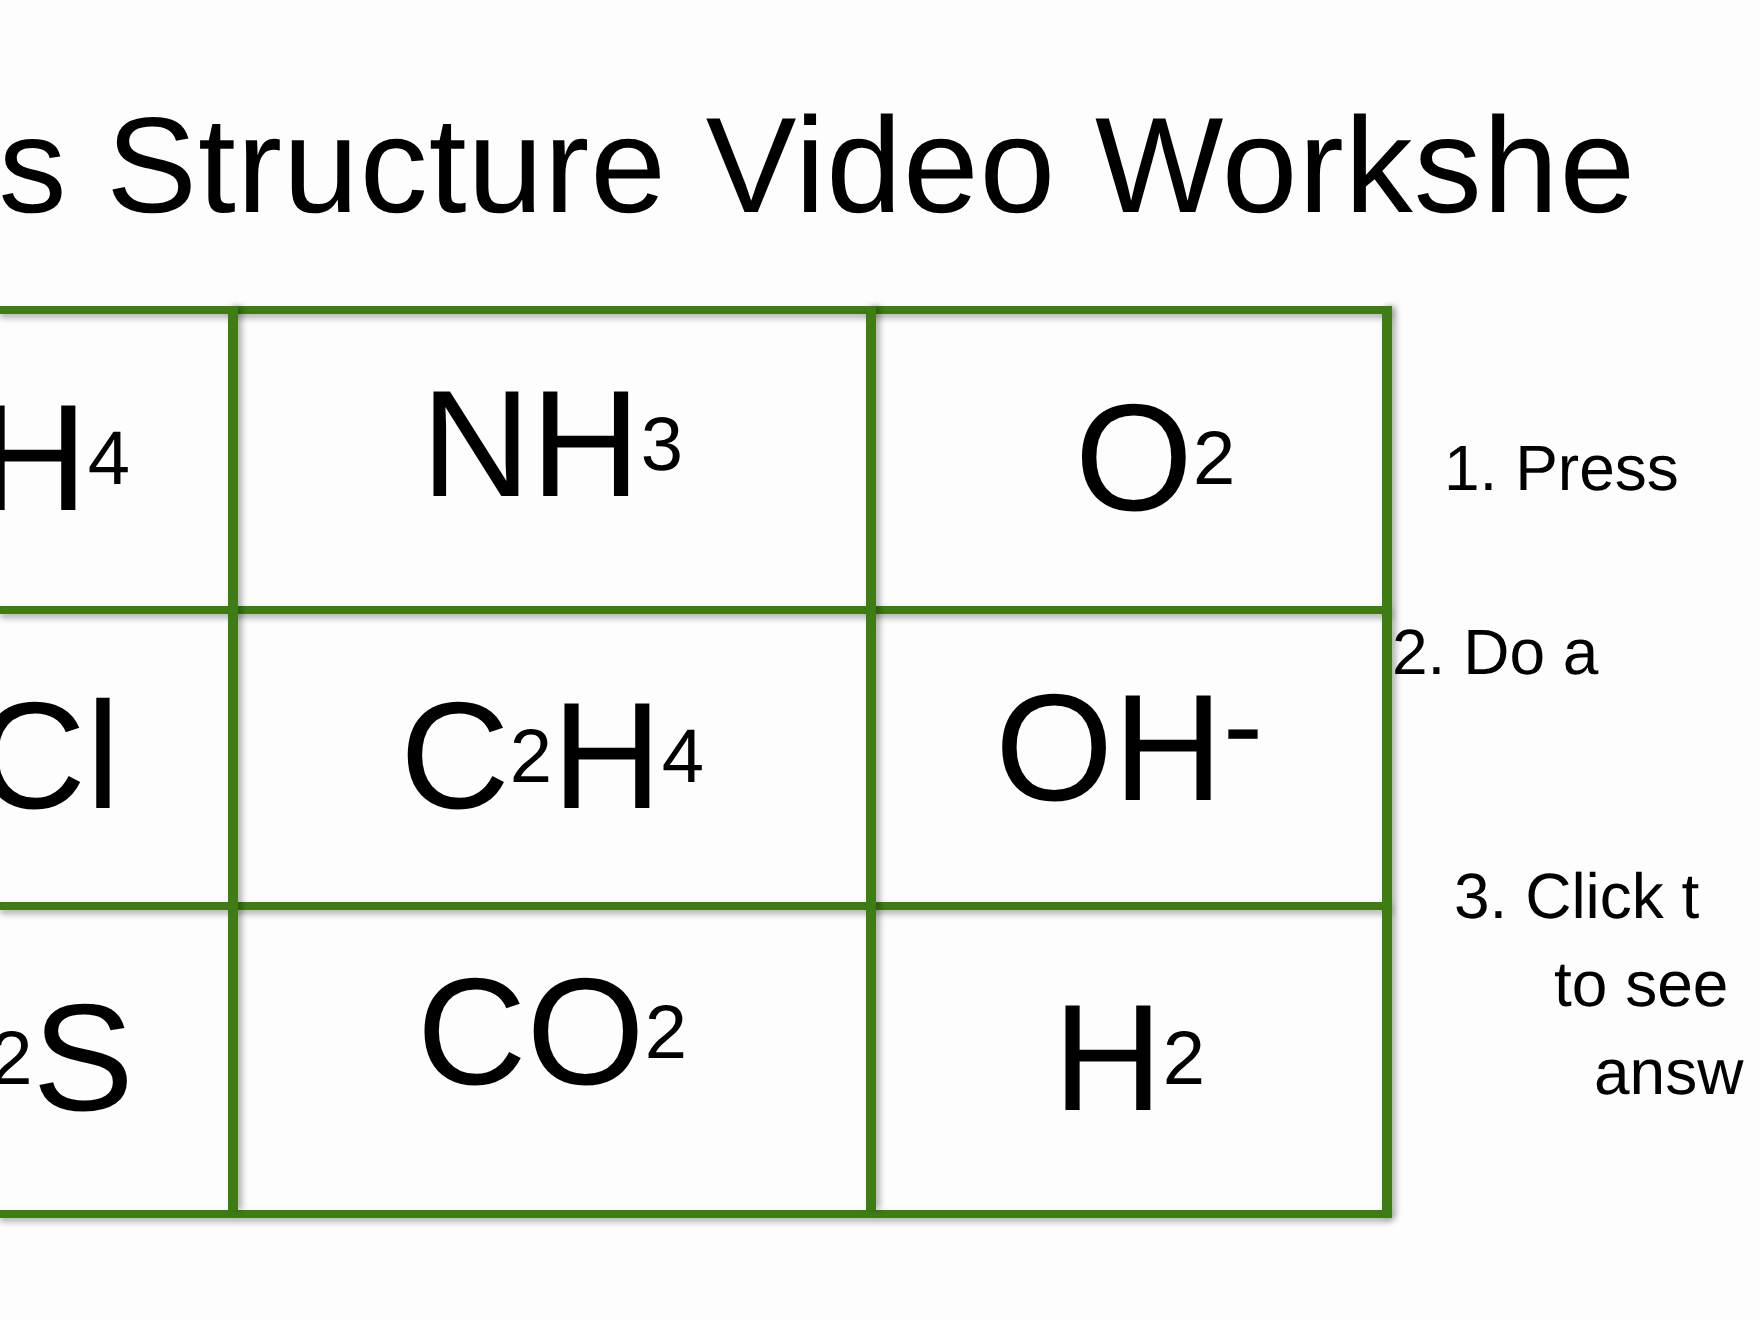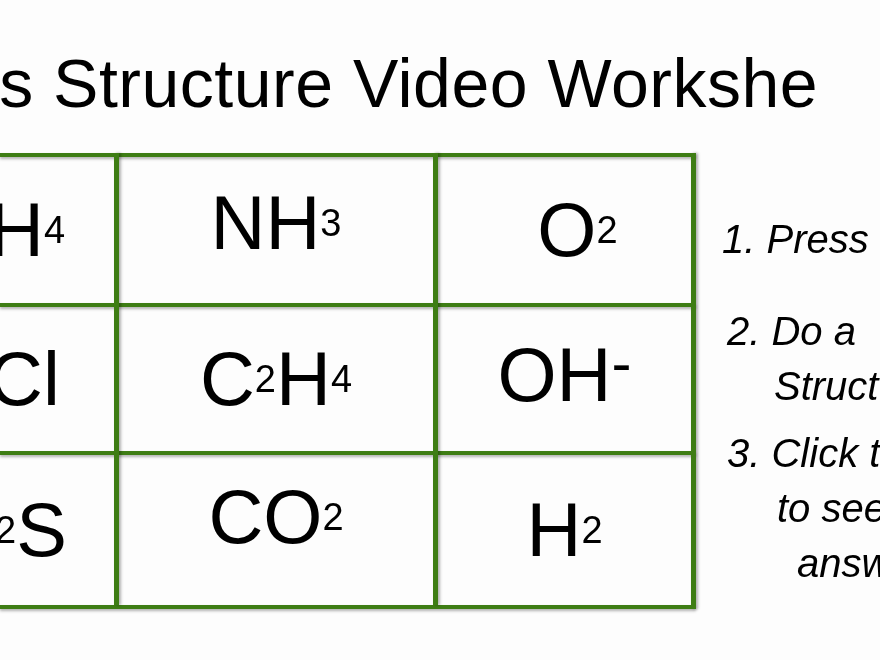--- a/index.html
+++ b/index.html
@@ -5,21 +5,21 @@
   html, body { margin:0; padding:0; }
   body { width:880px; height:660px; background:#fdfdfd; position:relative; overflow:hidden;
          font-family:"Liberation Sans", sans-serif; color:#000; }
   .title { position:absolute; left:-66px; top:44px; font-size:68px; white-space:nowrap; letter-spacing:0.5px; }
   .grid { position:absolute; }
   .hline { position:absolute; height:4px; background:#3e7d14; box-shadow:0 2px 3px rgba(0,0,0,0.3); }
   .vline { position:absolute; width:5px; background:#3e7d14; box-shadow:2px 0 3px rgba(0,0,0,0.3); }
   .cell { position:absolute; display:flex; align-items:center; justify-content:center; font-size:76px; line-height:1; }
   .cell sub { font-size:38px; vertical-align:baseline; position:relative; top:0; }
   .cell sup { font-size:60px; position:relative; top:-12px; line-height:0; }
-  .instr { position:absolute; font-size:40px; line-height:1.38; white-space:nowrap;font-style:italic; }
+  .instr { position:absolute; font-size:32px; line-height:1.38; white-space:nowrap; }
 </style>
 </head>
 <body>
 
 <div class="title">wis Structure Video Workshe</div>
 
 <div class="grid">
   <div class="hline" style="left:0;top:153px;width:696px;"></div>
   <div class="hline" style="left:0;top:303px;width:696px;"></div>
   <div class="hline" style="left:0;top:451px;width:696px;"></div>
@@ -66,22 +66,21 @@
   <div class="cell" style="left:438px;top:455px;width:253px;height:150px;">
     <span>H</span>
       <sub>2</sub>
   </div>
 </div>
 
 <div>
   <div class="instr" style="left:722px;top:212px;">
     <div>1. Press</div>
   </div>
-  <div class="instr" style="left:727px;top:304px;">
+  <div class="instr" style="left:696px;top:304px;">
     <div>2. Do a</div>
-    <div style="padding-left:47px;">Struct</div>
   </div>
   <div class="instr" style="left:727px;top:426px;">
     <div>3. Click t</div>
     <div style="padding-left:50px;">to see</div>
     <div style="padding-left:70px;">answ</div>
   </div>
 </div>
 
 </body></html>

